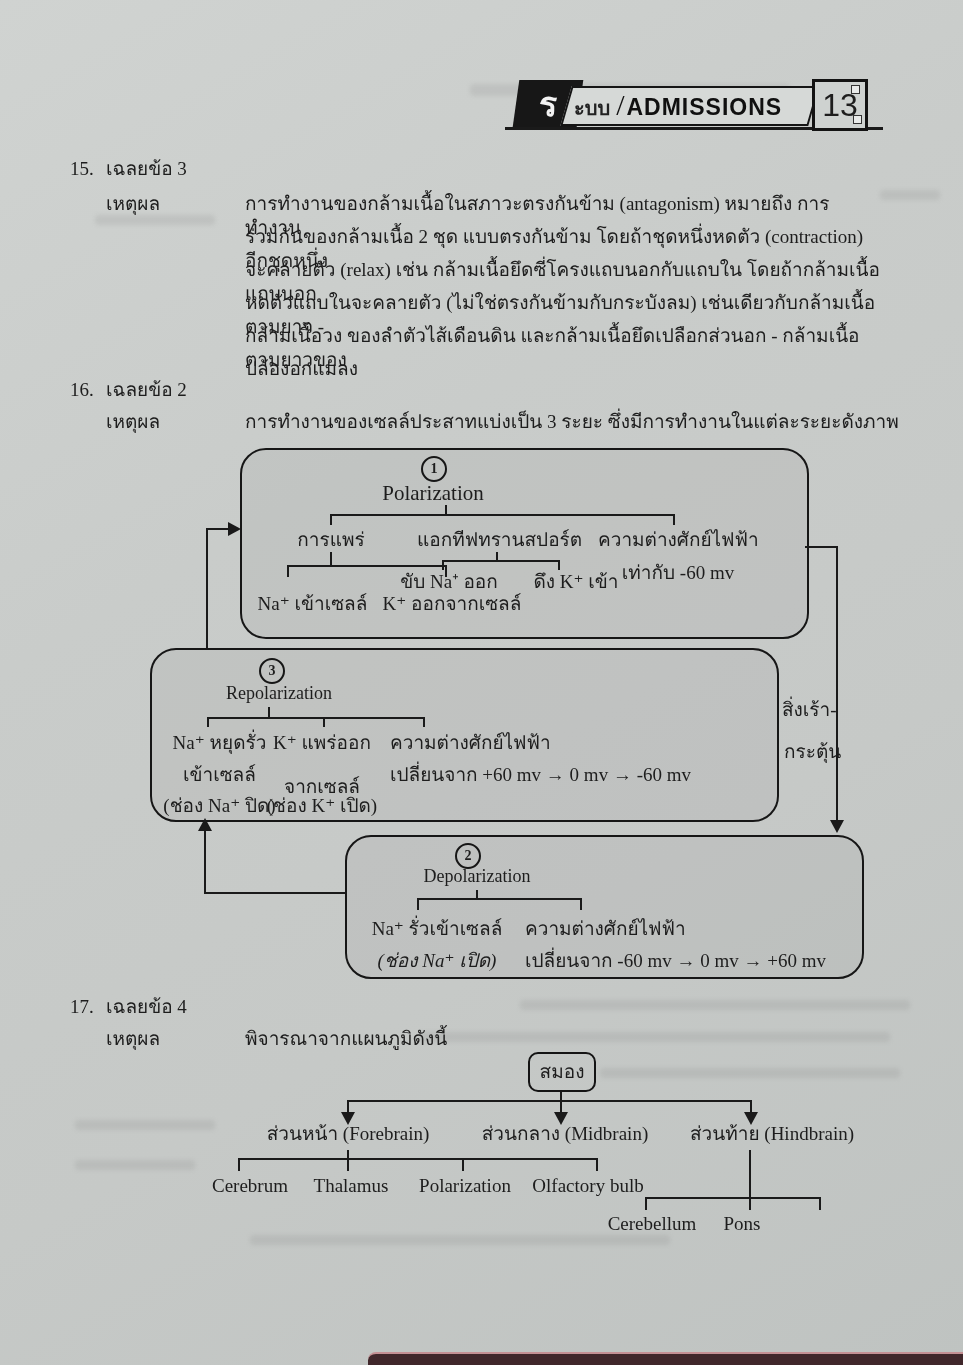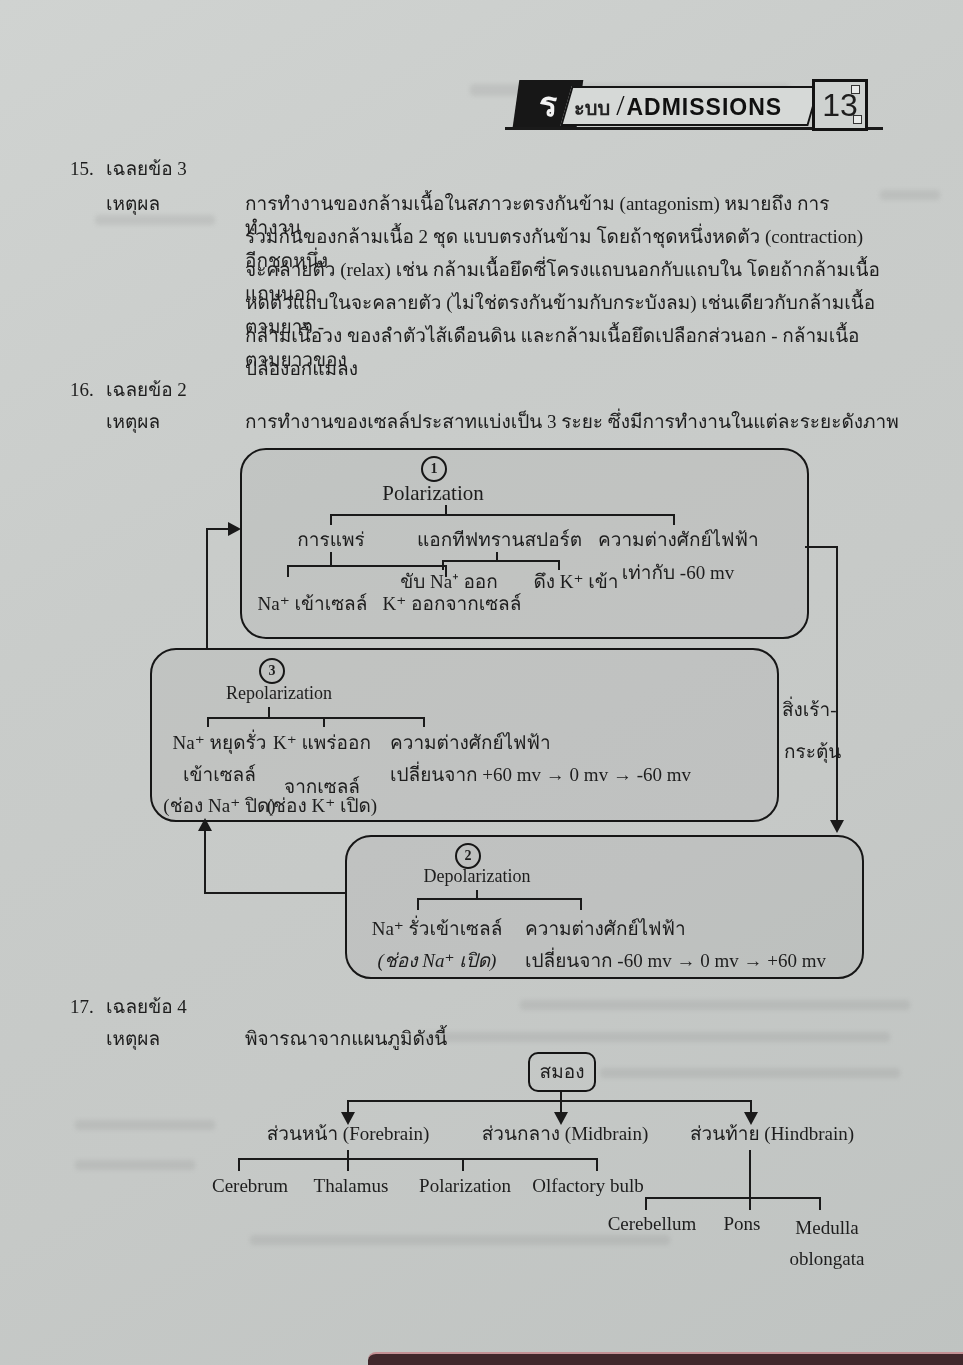--- a/index.html
+++ b/index.html
@@ -213,16 +213,15 @@
   <div class="lbl ctr thai" style="left:395px;top:1174px;width:140px;">Polarization</div>
   <div class="lbl ctr thai" style="left:518px;top:1174px;width:140px;">Olfactory bulb</div>
 
   <div class="ln" style="left:749px;top:1150px;width:2px;height:47px;"></div>
   <div class="ln" style="left:645px;top:1197px;width:176px;height:2px;"></div>
   <div class="ln" style="left:645px;top:1197px;width:2px;height:13px;"></div>
   <div class="ln" style="left:749px;top:1197px;width:2px;height:13px;"></div>
   <div class="ln" style="left:819px;top:1197px;width:2px;height:13px;"></div>
   <div class="lbl ctr thai" style="left:592px;top:1212px;width:120px;">Cerebellum</div>
   <div class="lbl ctr thai" style="left:692px;top:1212px;width:100px;">Pons</div>
-  <div class="abs thai" style="left:777px;top:1212px;width:100px;text-align:center;line-height:31px;">Medulla oblongata</div>
 
   <div class="footerbar"></div>
 </div>
 
 </body></html>

